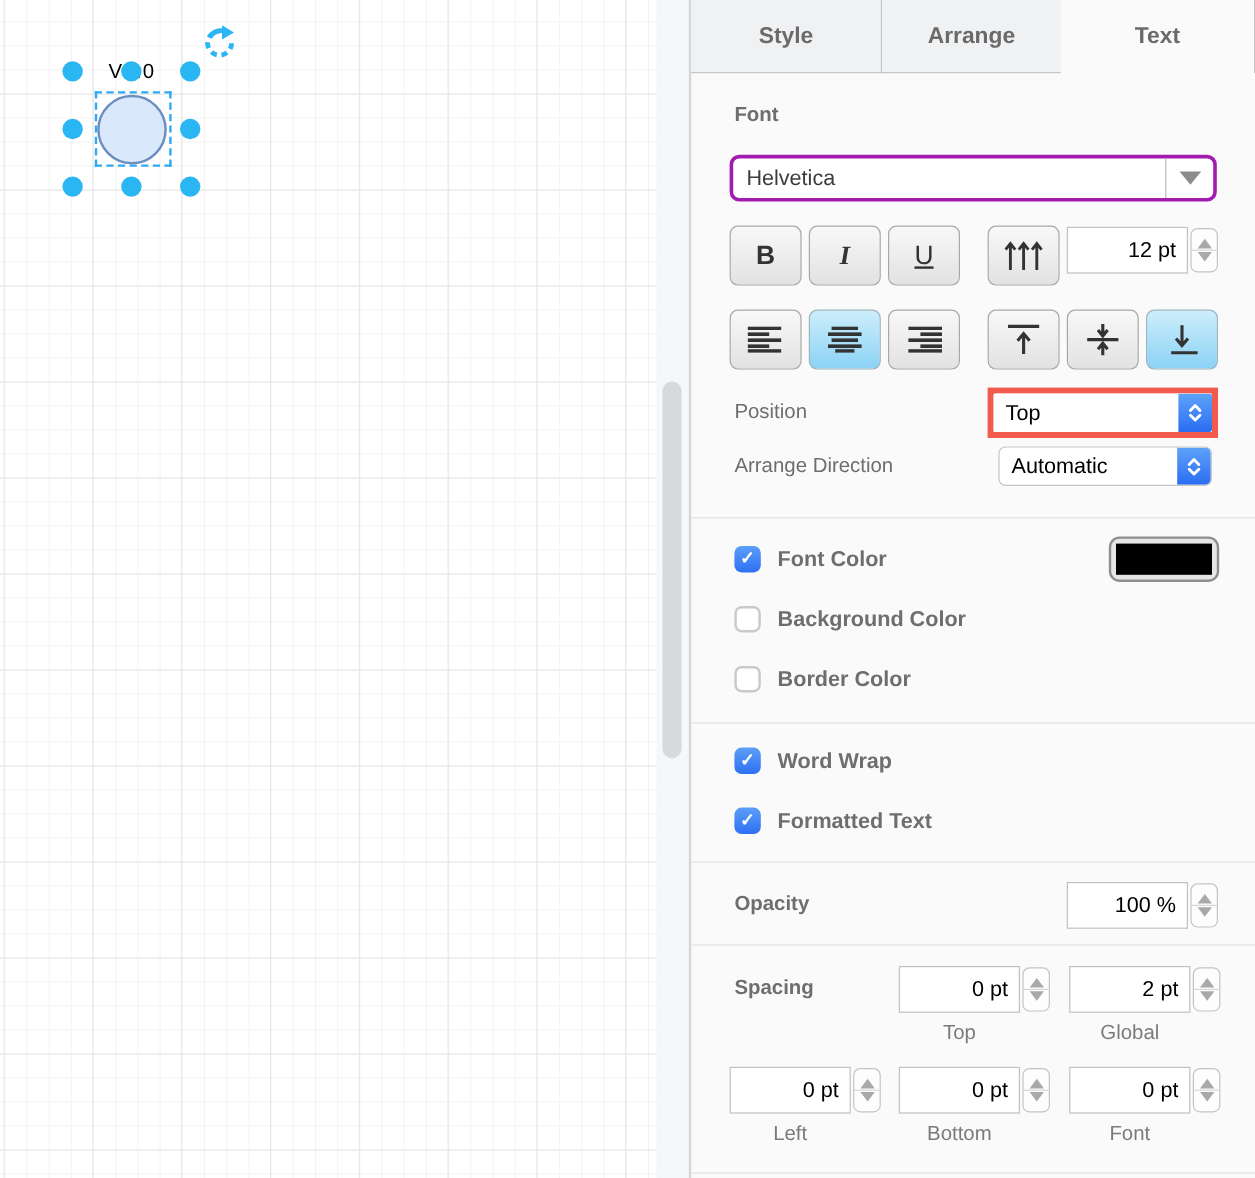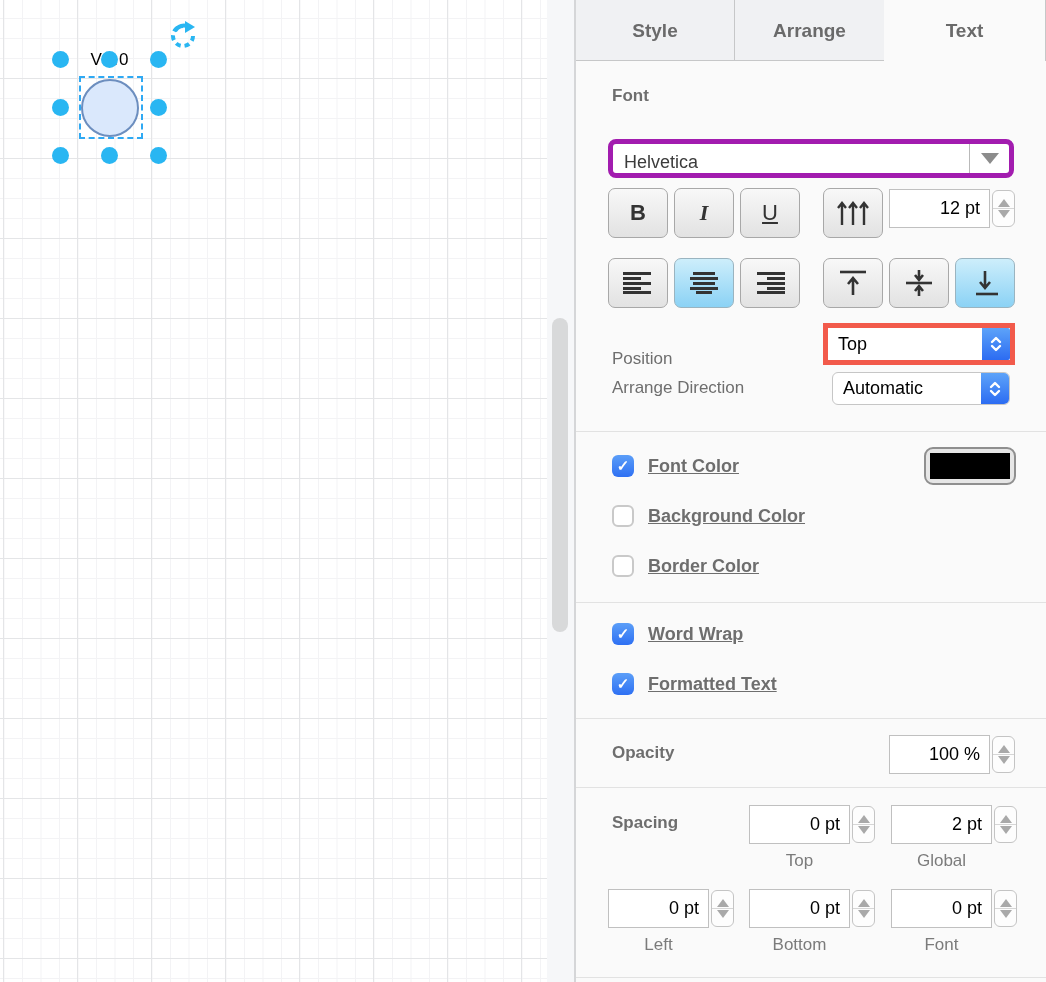--- a/index.html
+++ b/index.html
@@ -41,23 +41,23 @@
   .tab.active { background:#fafafa; border-bottom:none; }
   .tab.last { width:149px; border-right:none; }
   .tab.mid { width:162px; }
 
   .abs { position:absolute; }
   .sec-title { font-size:17px; font-weight:bold; color:#6e6e6e; }
   .row-label { font-size:17px; color:#6e6e6e; }
   .divider { position:absolute; left:0; width:470px; height:1px; background:#e2e2e2; }
 
   
-  .font-select { position:absolute; left:32px; top:139px; width:406px; height:39px;
-    background:#fff; border:5px solid #a21caf; border-radius:8px; display:flex;
-    align-items:flex-end; cursor:default; }
+  .font-select { position:absolute; left:32px; top:129px; width:406px; height:39px;
+    background:#fff; border:3px solid #a21caf; border-radius:8px; display:flex;
+    align-items:center; cursor:default; }
   .font-select .name { flex:1; padding-left:11px; font-size:18px; color:#3c3c3c; }
   .font-select .caret-box { width:40px; height:100%; border-left:1px solid #b9b9b9;
     display:flex; align-items:center; justify-content:center; }
   .caret-down { width:0; height:0; border-left:9px solid transparent;
     border-right:9px solid transparent; border-top:11px solid #8c8c8c; }
 
   
   .btn { width:60px; height:50px; border:1px solid #a8a8a8; border-radius:7px;
     background:linear-gradient(#f8f8f8, #e2e2e2); display:flex; align-items:center;
     justify-content:center; cursor:default; }
@@ -85,21 +85,21 @@
   .mac-select { display:flex; align-items:center; background:#fff;
     border:1px solid #c6c6c6; border-radius:6px; overflow:hidden; cursor:default; }
   .mac-select .val { flex:1; padding-left:10px; font-size:18px; color:#000; }
   .mac-select .chev { width:28px; align-self:stretch; display:flex; align-items:center;
     justify-content:center; background:linear-gradient(#5da3f9, #2c6cf2); }
   .red-frame { position:absolute; left:247px; top:323px; width:192px; height:42px;
     border:5px solid #f25a4b; }
   .red-frame .mac-select { width:100%; height:100%; border:none; border-radius:2px; }
 
   
-  .check-row { position:absolute; left:36px; display:flex; align-items:center;text-decoration:underline; }
+  .check-row { position:absolute; left:36px; display:flex; align-items:center; }
   .checkbox { width:22px; height:22px; border-radius:6px; margin-right:14px;
     background:#fff; border:2px solid #c9c9c9; position:relative; cursor:default; }
   .checkbox.checked { background:linear-gradient(#5b9ef8, #2e70f3); border:none; }
   .checkbox.checked:after { content:"\2713"; position:absolute; left:0; top:0;
     width:22px; height:22px; line-height:22px; text-align:center; color:#fff;
     font-size:15px; font-weight:bold; }
   .check-label { font-size:18px; font-weight:bold; color:#6e6e6e; }
 
   .swatch { position:absolute; left:348px; top:447px; width:92px; height:38px;
     border:2px solid #8f8f8f; border-radius:9px; background:#e6e6e6; padding:4px;
@@ -234,21 +234,21 @@
     </div>
     <div class="abs btn active" style="left:379px;top:258px;">
       <span>
         <svg width="30" height="28" viewBox="0 0 30 28" stroke="#333" stroke-width="2.6" fill="none">
           <path d="M15 2 V18 M10 13 L15 19 L20 13"></path>
           <path d="M6 25 H28"></path>
         </svg>
       </span>
     </div>
 
-    <div class="abs row-label" style="left:36px;top:333px;margin-top:16px;">Position</div>
+    <div class="abs row-label" style="left:36px;top:333px;">Position</div>
     <div class="red-frame">
       <div class="mac-select">
         <span class="val">Top</span>
         <span class="chev">
           <svg width="14" height="18" viewBox="0 0 14 18" stroke="#fff" stroke-width="2.4" fill="none" stroke-linecap="round" stroke-linejoin="round">
             <path d="M3 7 L7 3 L11 7"></path>
               <path d="M3 11 L7 15 L11 11"></path>
           </svg>
         </span>
       </div>

